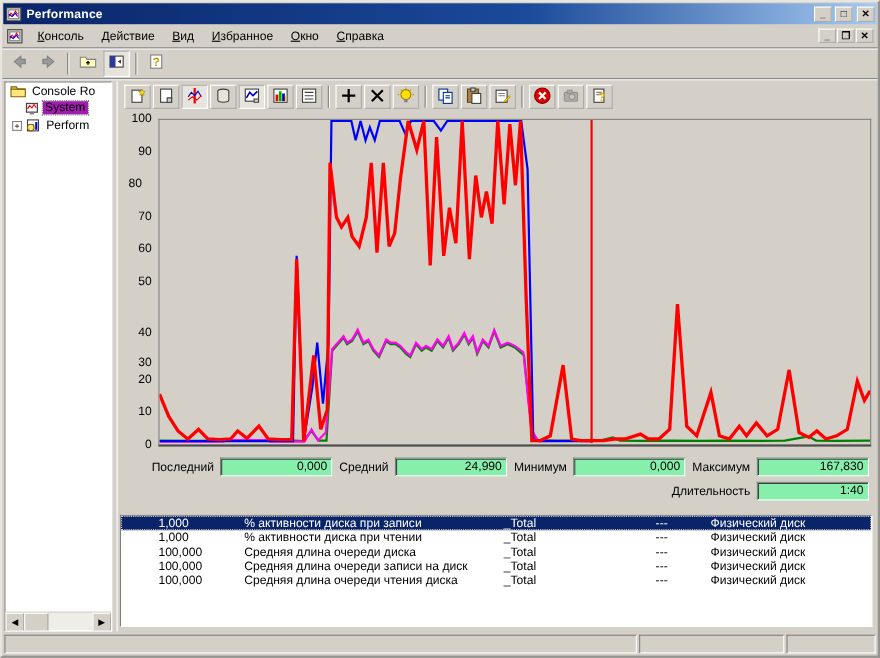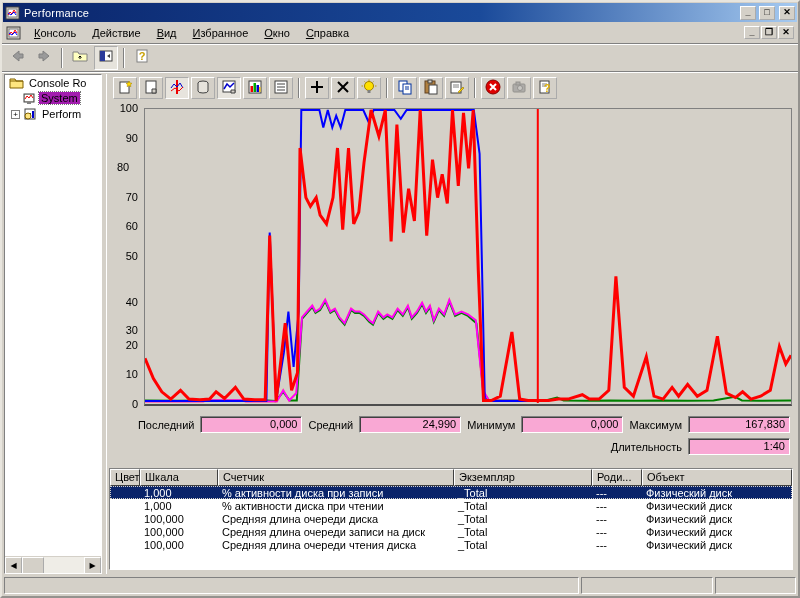--- a/index.html
+++ b/index.html
@@ -11,21 +11,21 @@
     font-family:"Liberation Sans", sans-serif;
     font-size:11px; color:#000;
     overflow:hidden;
   }
   
   .titlebar {
     height:19px; margin:1px 1px 0 1px;
     background:linear-gradient(90deg,#0a246a 0%,#1a4a9a 60%,#a6caf0 100%);
     display:flex; align-items:center; padding:0 2px; gap:3px;
   }
-  .titlebar .t-title { color:#fff; font-weight:normal; flex:1; letter-spacing:.2px; }
+  .titlebar .t-title { color:#fff; font-weight:bold; flex:1; letter-spacing:.2px; }
   .cap-btn {
     width:16px; height:14px; background:#d4d0c8; border:1px outset #fff;
     font-size:9px; line-height:11px; text-align:center; font-weight:bold;
     padding:0; font-family:"Liberation Sans",sans-serif;
   }
   .cap-btn.close { margin-left:1px; }
   
   .menubar {
     height:22px; display:flex; align-items:center; padding:0 2px; gap:0;
     border-bottom:1px solid #808080; box-shadow:0 1px 0 #fff;
@@ -80,21 +80,21 @@
   .y-axis span { position:absolute; right:3px; width:30px; text-align:right; font-size:11px; }
   .plot {
     position:absolute; left:37px; top:7px; width:648px; height:298px;
     border:1px solid #808080; border-bottom:2px solid #4d4d4d; background:#d4d0c8;
   }
   
   .stats { padding:3px 6px 0 6px; }
   .stat-row { display:flex; justify-content:flex-end; align-items:center; gap:6px; margin-bottom:5px; }
   .stat-label { text-align:right; }
   .stat-field {
-    width:102px; height:17px; background:#f9a8d4; border:1px solid;
+    width:102px; height:17px; background:#86efac; border:1px solid;
     border-color:#808080 #fff #fff #808080; box-shadow:inset 1px 1px 0 #404040;
     text-align:right; padding:1px 4px 0 2px;
   }
   
   .legend {
     position:absolute; left:2px; right:3px; top:394px; bottom:4px;
     border:1px solid; border-color:#808080 #fff #fff #808080; background:#fff; overflow:hidden;
   }
   .lg-header { display:flex; height:17px; background:#d4d0c8; }
   .lg-hcell {
@@ -394,28 +394,20 @@
           <span class="stat-label">Максимум</span>
           <span class="stat-field">167,830</span>
         </div>
         <div class="stat-row">
           <span class="stat-label">Длительность</span>
           <span class="stat-field">1:40</span>
         </div>
       </div>
 
       <div class="legend">
-        <div class="lg-header">
-          <span class="lg-hcell c-color">Цвет</span>
-          <span class="lg-hcell c-scale">Шкала</span>
-          <span class="lg-hcell c-counter">Счетчик</span>
-          <span class="lg-hcell c-instance">Экземпляр</span>
-          <span class="lg-hcell c-parent">Роди...</span>
-          <span class="lg-hcell c-object">Объект</span>
-        </div>
         <div class="lg-row selected">
           <span class="lg-cell c-color"><span class="swatch" style="background: rgb(255, 0, 0);"></span></span>
           <span class="lg-cell c-scale">1,000</span>
           <span class="lg-cell c-counter">% активности диска при записи</span>
           <span class="lg-cell c-instance">_Total</span>
           <span class="lg-cell c-parent">---</span>
           <span class="lg-cell c-object">Физический диск</span>
         </div>
         <div class="lg-row">
           <span class="lg-cell c-color"><span class="swatch" style="background: rgb(0, 128, 0);"></span></span>

